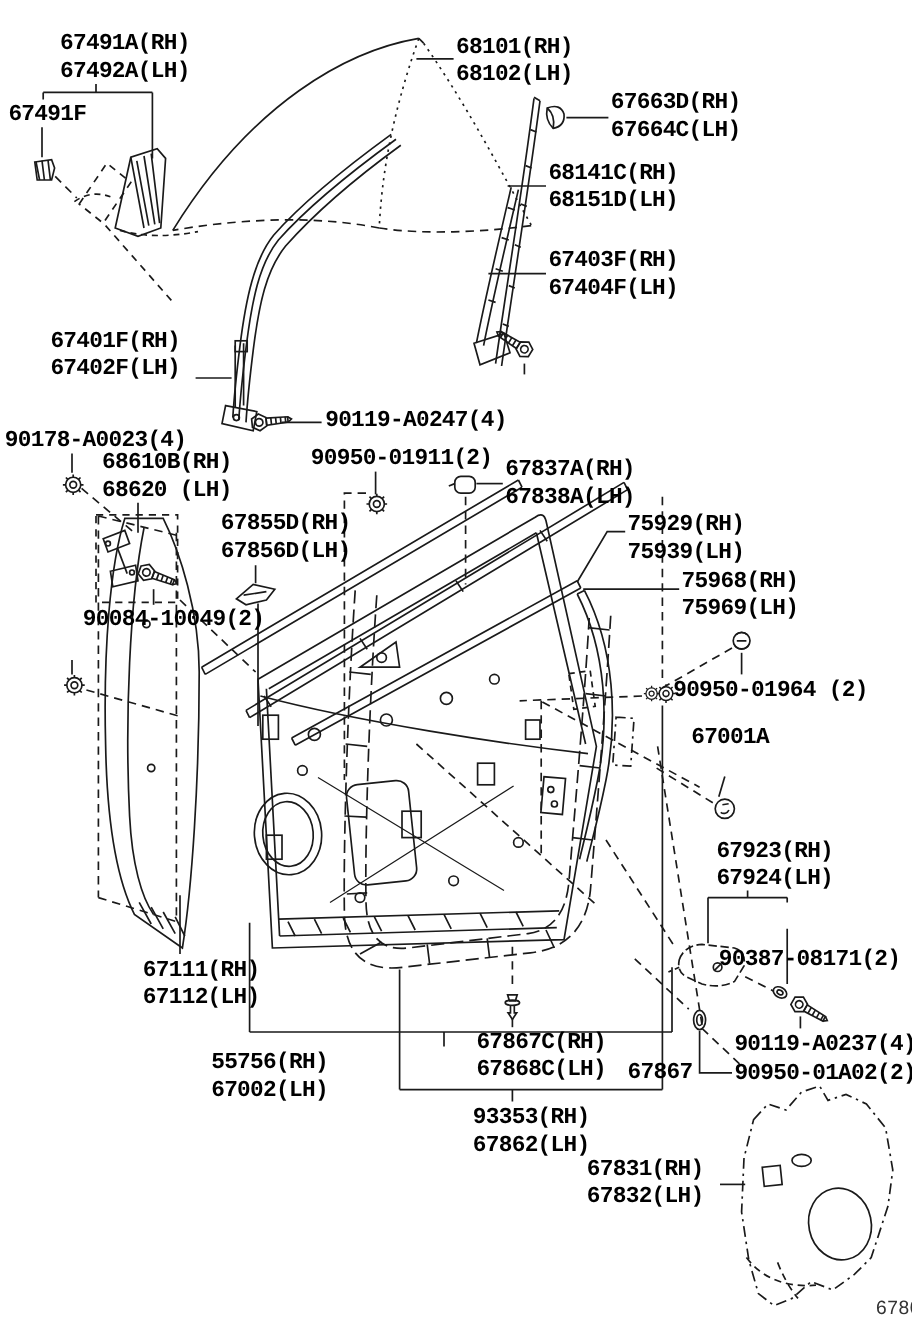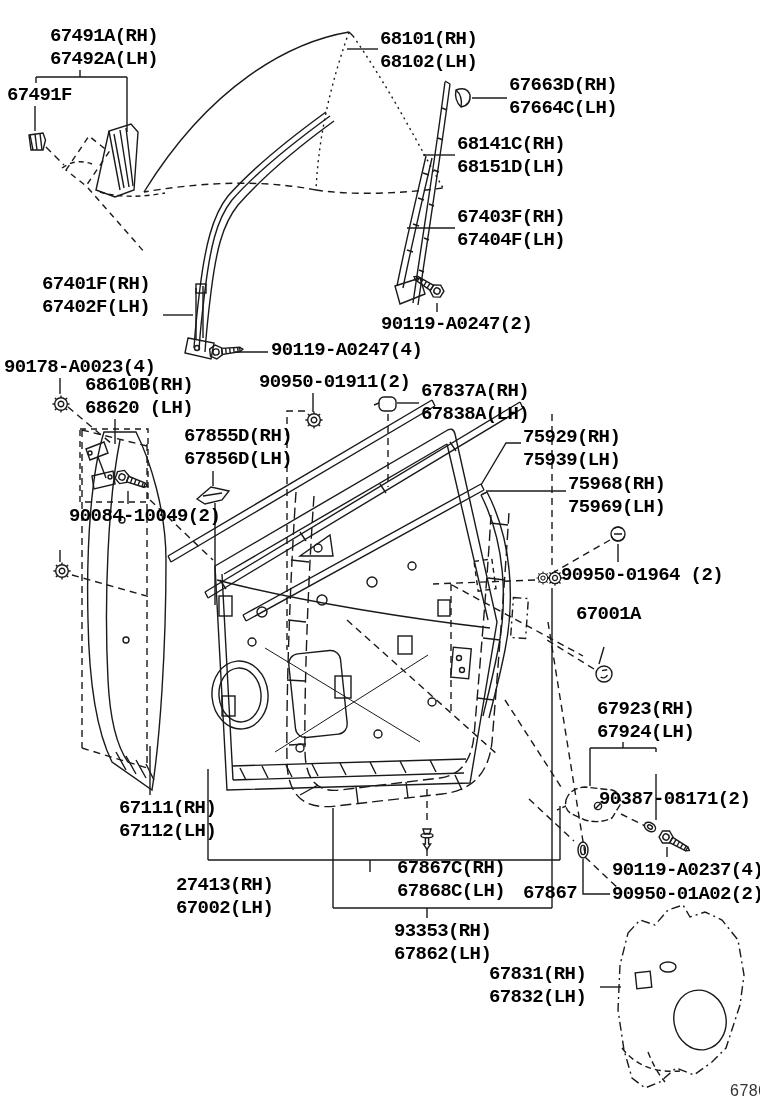--- a/index.html
+++ b/index.html
@@ -293,23 +293,20 @@
       <span>68151D(LH)</span>
     </div>
   <div class="lbl" style="left:457px;top:206px">
       <span>67403F(RH)</span>
       <span>67404F(LH)</span>
     </div>
   <div class="lbl" style="left:42px;top:273px">
       <span>67401F(RH)</span>
       <span>67402F(LH)</span>
     </div>
-  <div class="lbl" style="left:381px;top:313px">
-      <span>90119-A0247(2)</span>
-    </div>
   <div class="lbl" style="left:271px;top:339px">
       <span>90119-A0247(4)</span>
     </div>
   <div class="lbl" style="left:4px;top:356px">
       <span>90178-A0023(4)</span>
     </div>
   <div class="lbl" style="left:85px;top:374px">
       <span>68610B(RH)</span>
       <span>68620 (LH)</span>
     </div>
@@ -346,21 +343,21 @@
       <span>67924(LH)</span>
     </div>
   <div class="lbl" style="left:599px;top:788px">
       <span>90387-08171(2)</span>
     </div>
   <div class="lbl" style="left:119px;top:797px">
       <span>67111(RH)</span>
       <span>67112(LH)</span>
     </div>
   <div class="lbl" style="left:176px;top:874px">
-      <span>27413(RH)</span>
+      <span>55756(RH)</span>
       <span>67002(LH)</span>
     </div>
   <div class="lbl" style="left:397px;top:857px">
       <span>67867C(RH)</span>
       <span>67868C(LH)</span>
     </div>
   <div class="lbl" style="left:523px;top:882px">
       <span>67867</span>
     </div>
   <div class="lbl" style="left:612px;top:859px">

